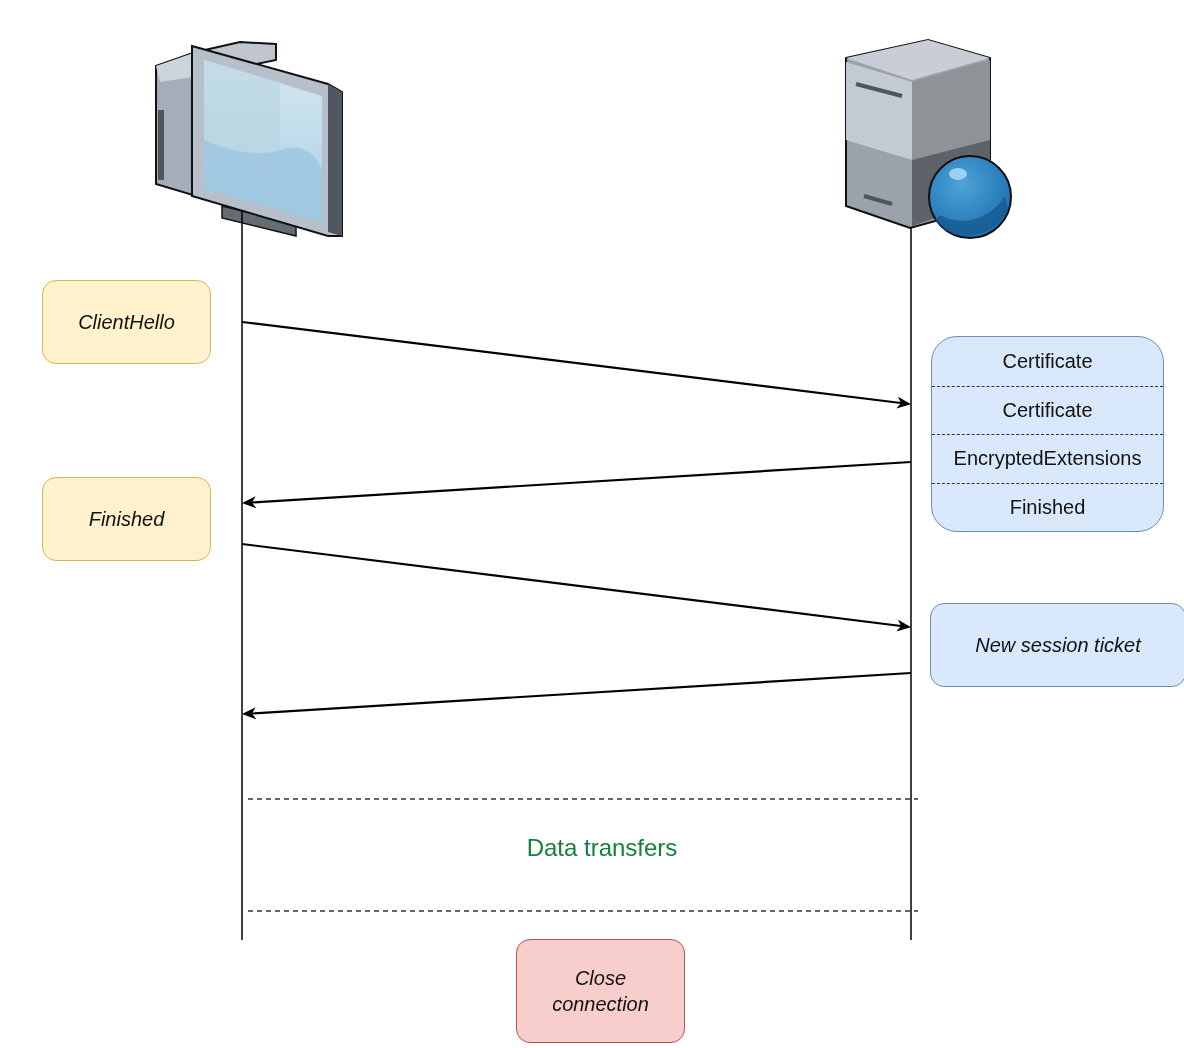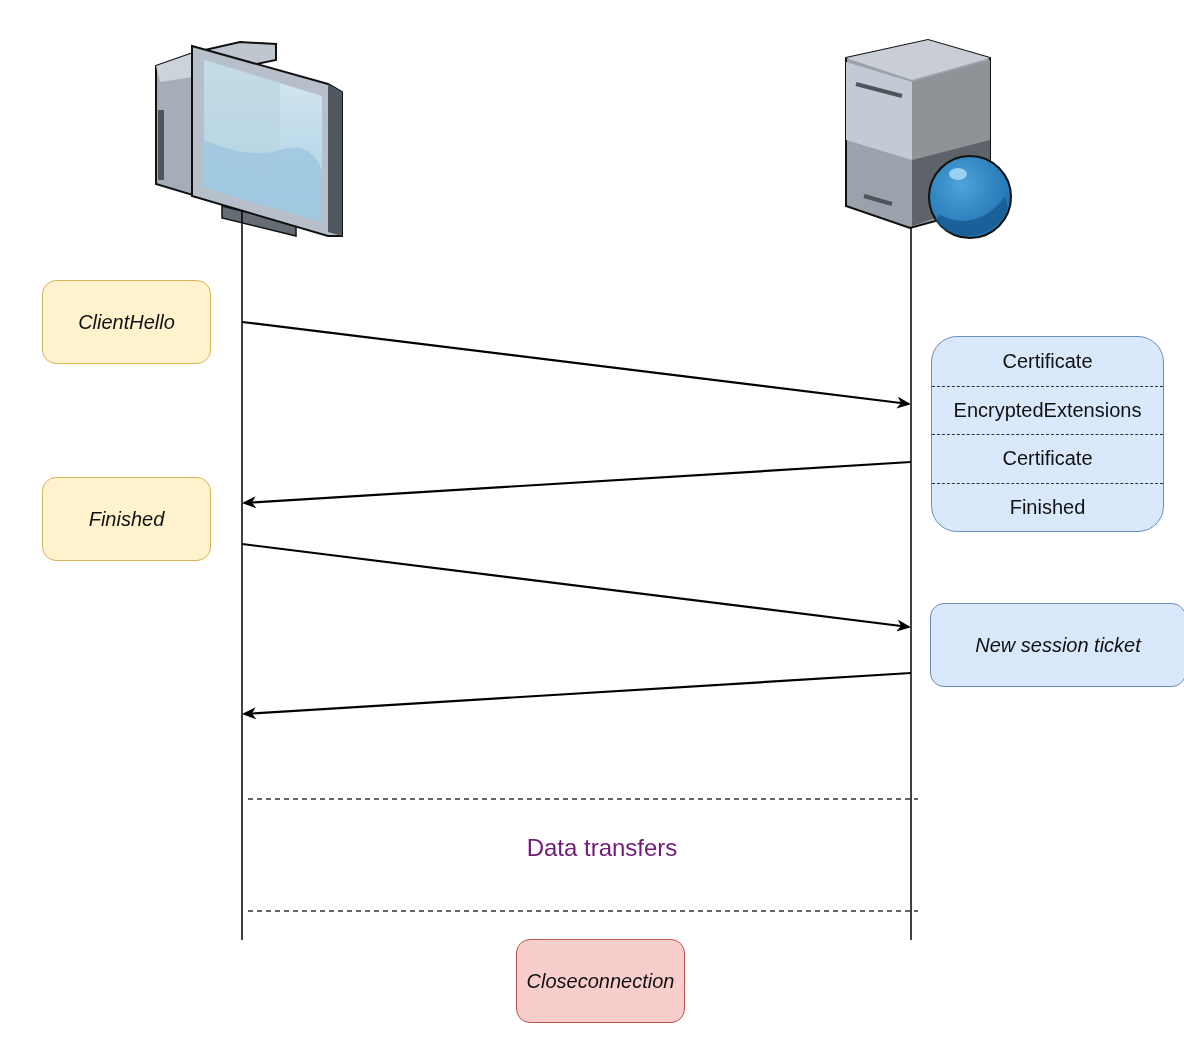--- a/index.html
+++ b/index.html
@@ -10,21 +10,21 @@
          justify-content: center; text-align: center; color: #111111; font-size: 20px;
          border-radius: 14px; font-style: italic; }
   .client-box { background: #fff2cc; border: 1.5px solid #d6b656; }
   .server-box { background: #dae8fc; border: 1.5px solid #6c8ebf; }
   .close-box { background: #f8cecc; border: 1.5px solid #b85450; line-height: 26px; }
   .stack { position: absolute; box-sizing: border-box; background: #dae8fc;
            border: 1.5px solid #6c8ebf; border-radius: 26px; overflow: hidden; }
   .stack-row { height: 25%; display: flex; align-items: center; justify-content: center;
                font-size: 20px; color: #111111; box-sizing: border-box; }
   .stack-row + .stack-row { border-top: 1.5px dashed #333333; }
-  .label { position: absolute; font-size: 24px; color: #701a75; text-align: center; }
+  .label { position: absolute; font-size: 24px; color: #15803d; text-align: center; }
 </style>
 </head>
 <body>
 
 <svg id="diagram" width="1184" height="1048" viewBox="0 0 1184 1048">
   <defs>
     <marker id="arrowhead" markerWidth="14" markerHeight="12" refX="12" refY="6" orient="auto" markerUnits="userSpaceOnUse">
       <path d="M0,0 L14,6 L0,12 L4,6 Z" fill="#000"></path>
     </marker>
     <linearGradient id="screenGrad" x1="0" y1="0" x2="0" y2="1">
@@ -81,27 +81,27 @@
 
 <div class="box client-box" style="left:42px;top:280px;width:169px;height:84px;">
   <span>ClientHello</span>
 </div>
 <div class="box client-box" style="left:42px;top:477px;width:169px;height:84px;">
   <span>Finished</span>
 </div>
 
 <div class="stack" style="left:931px;top:336px;width:233px;height:196px;">
   <div class="stack-row">Certificate</div>
+  <div class="stack-row">Certificate</div>
   <div class="stack-row">EncryptedExtensions</div>
-  <div class="stack-row">Certificate</div>
   <div class="stack-row">Finished</div>
 </div>
 
 <div class="box server-box" style="left:930px;top:603px;width:256px;height:84px;">
   <span>New session ticket</span>
 </div>
 
 <div class="label" style="left:460px;top:834px;width:284px;">Data transfers</div>
 
-<div class="box close-box" style="left:516px;top:939px;width:169px;height:84px;flex-direction:row;">
+<div class="box close-box" style="left:516px;top:939px;width:169px;height:104px;flex-direction:column;">
   <span>Close</span>
   <span>connection</span>
 </div>
 
 </body></html>

